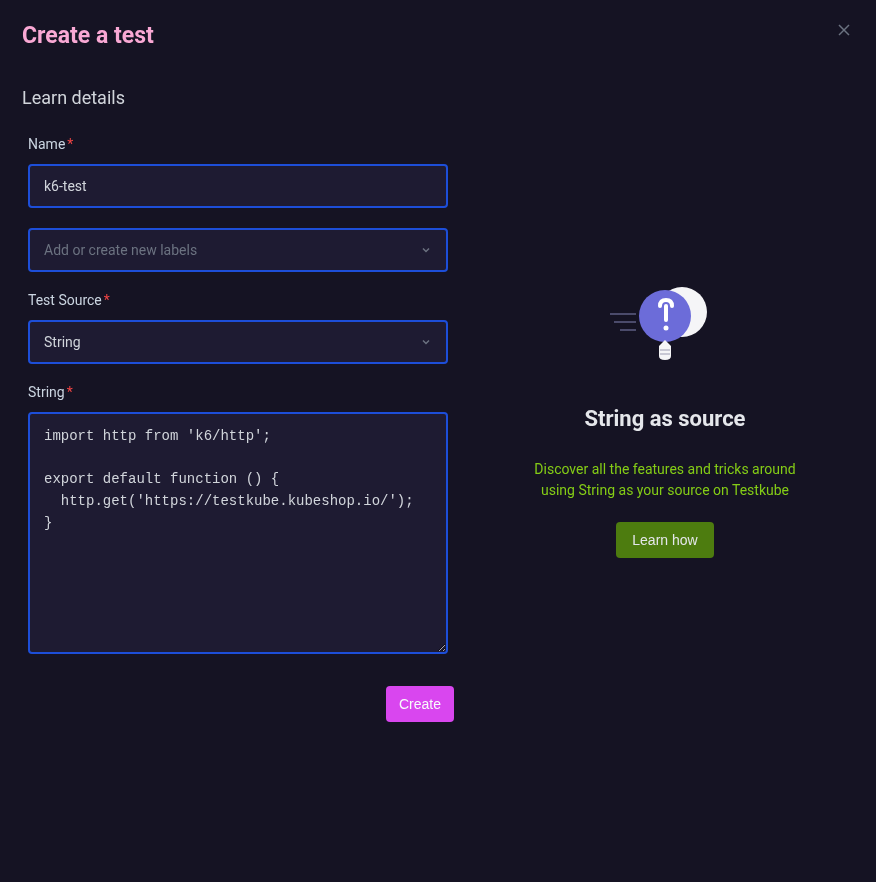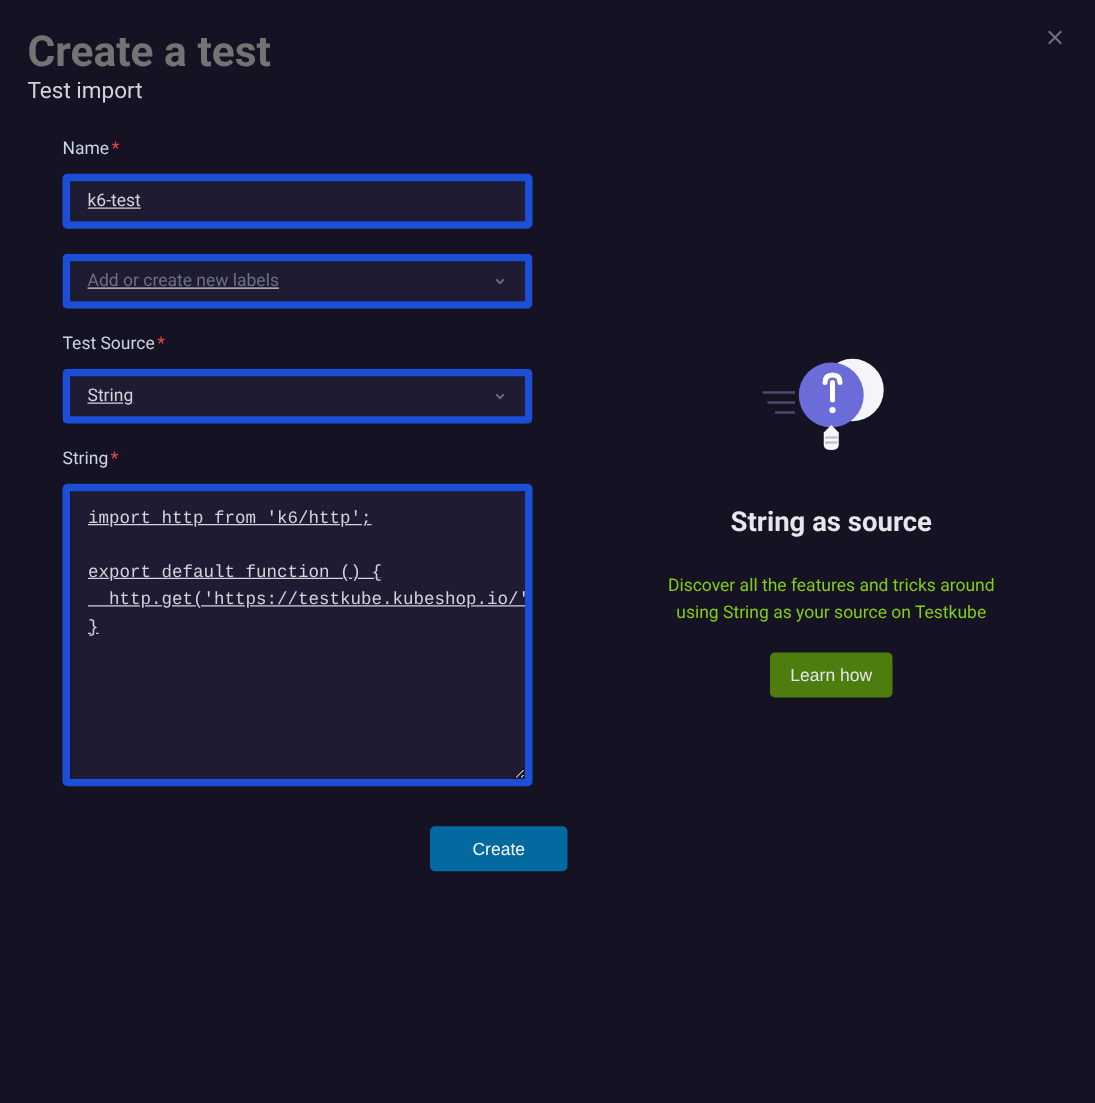--- a/index.html
+++ b/index.html
@@ -41,23 +41,24 @@
     }
     .right-panel {
       flex: 1;
       display: flex;
       flex-direction: column;
       align-items: center;
       justify-content: center;
       padding: 20px;
     }
     h1.title {
-      font-size: 34px;
+      font-size: 23px;
       font-weight: 700;
-      color: #737373;
+      color: #f9a8d4;
+      margin-bottom: 38px;
     }
     h2.section-title {
       font-size: 18px;
       font-weight: 400;
       color: #d1d5db;
       margin-bottom: 28px;
     }
     .form-group {
       margin-bottom: 20px;
     }
@@ -65,28 +66,27 @@
       display: block;
       font-size: 14px;
       color: #cbd5e1;
       margin-bottom: 12px;
     }
     .required {
       color: #ef4444;
       margin-left: 2px;
     }
     .form-input, .form-select, .form-textarea {
-      width: 376px;
+      width: 420px;
       background: #1e1b32;
-      border: 6px solid #1d4ed8;
+      border: 2px solid #1d4ed8;
       border-radius: 4px;
       color: #d1d5db;
       font-size: 14px;
       font-family: inherit;
-      text-decoration: underline;
     }
     .form-input {
       height: 44px;
       padding: 0 14px;
     }
     .form-input::placeholder {
       color: #6b7280;
     }
     .form-select {
       height: 44px;
@@ -111,25 +111,25 @@
       height: 242px;
       padding: 12px 14px;
       font-family: "SFMono-Regular", Consolas, "Liberation Mono", Menlo, monospace;
       font-size: 14px;
       line-height: 1.55;
       resize: both;
       white-space: pre;
       overflow: auto;
     }
     .create-btn {
-      background: #0369a1;
+      background: #d946ef;
       color: #f8fafc;
       border: none;
       border-radius: 4px;
-      padding: 10px 34px;
+      padding: 10px 13px;
       font-size: 14px;
       cursor: pointer;
       align-self: flex-end;
       margin-top: 8px;
       margin-right: 0;
       width: fit-content;
     }
     .form-wrapper {
       display: flex;
       flex-direction: column;
@@ -176,21 +176,21 @@
 
   <div class="close-btn">
     <svg width="16" height="16" viewBox="0 0 16 16" fill="none" stroke="currentColor" stroke-width="1.5">
       <line x1="3" y1="3" x2="13" y2="13"></line>
       <line x1="13" y1="3" x2="3" y2="13"></line>
     </svg>
   </div>
 
   <div class="left-panel">
     <h1 class="title">Create a test</h1>
-    <h2 class="section-title">Test import</h2>
+    <h2 class="section-title">Learn details</h2>
 
     <div class="form-wrapper">
 
       <div class="form-group">
         <label class="form-label">
           <span>Name</span><span class="required">*</span>
         </label>
         <input type="text" class="form-input" value="k6-test" style="">
       </div>
 

